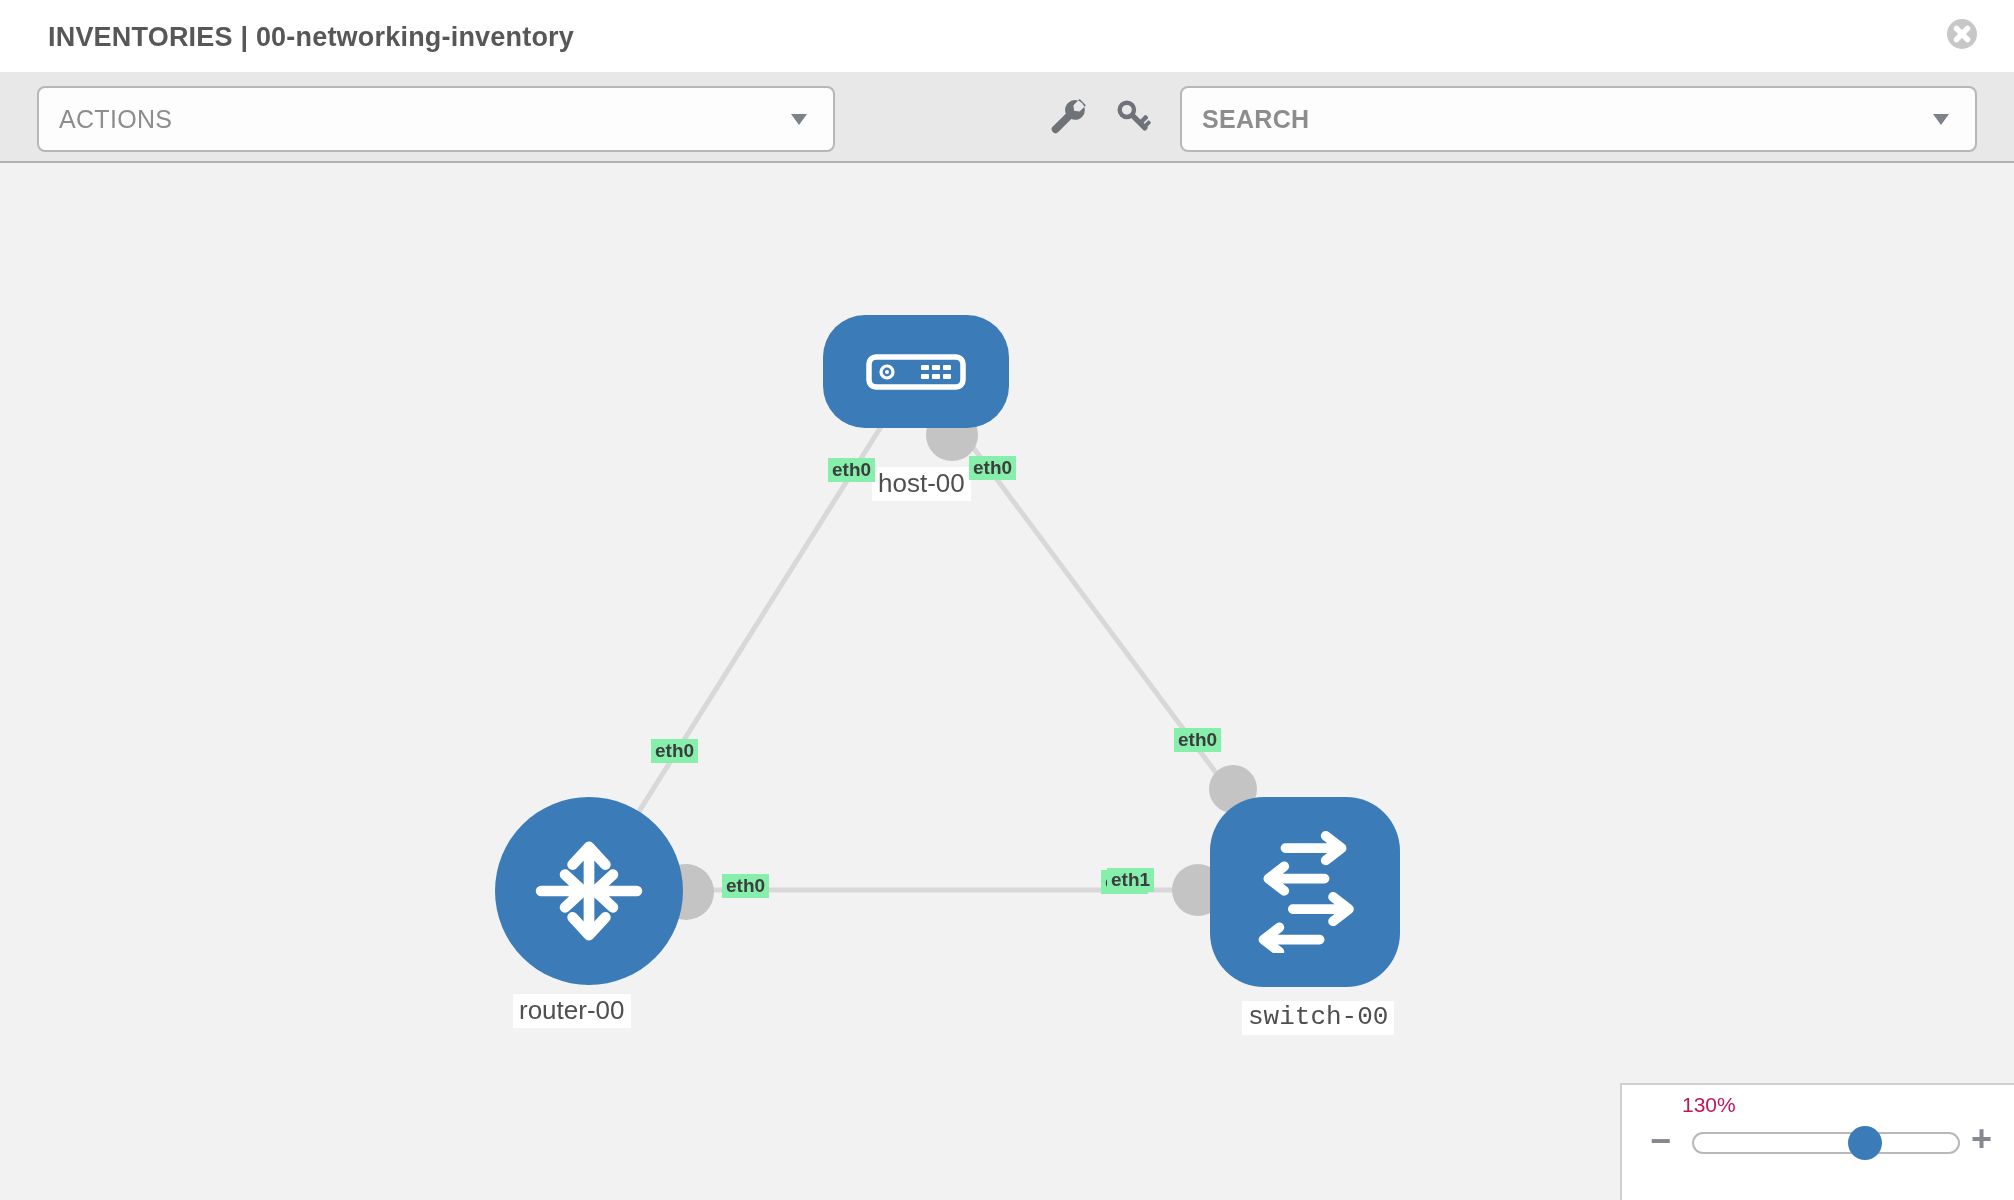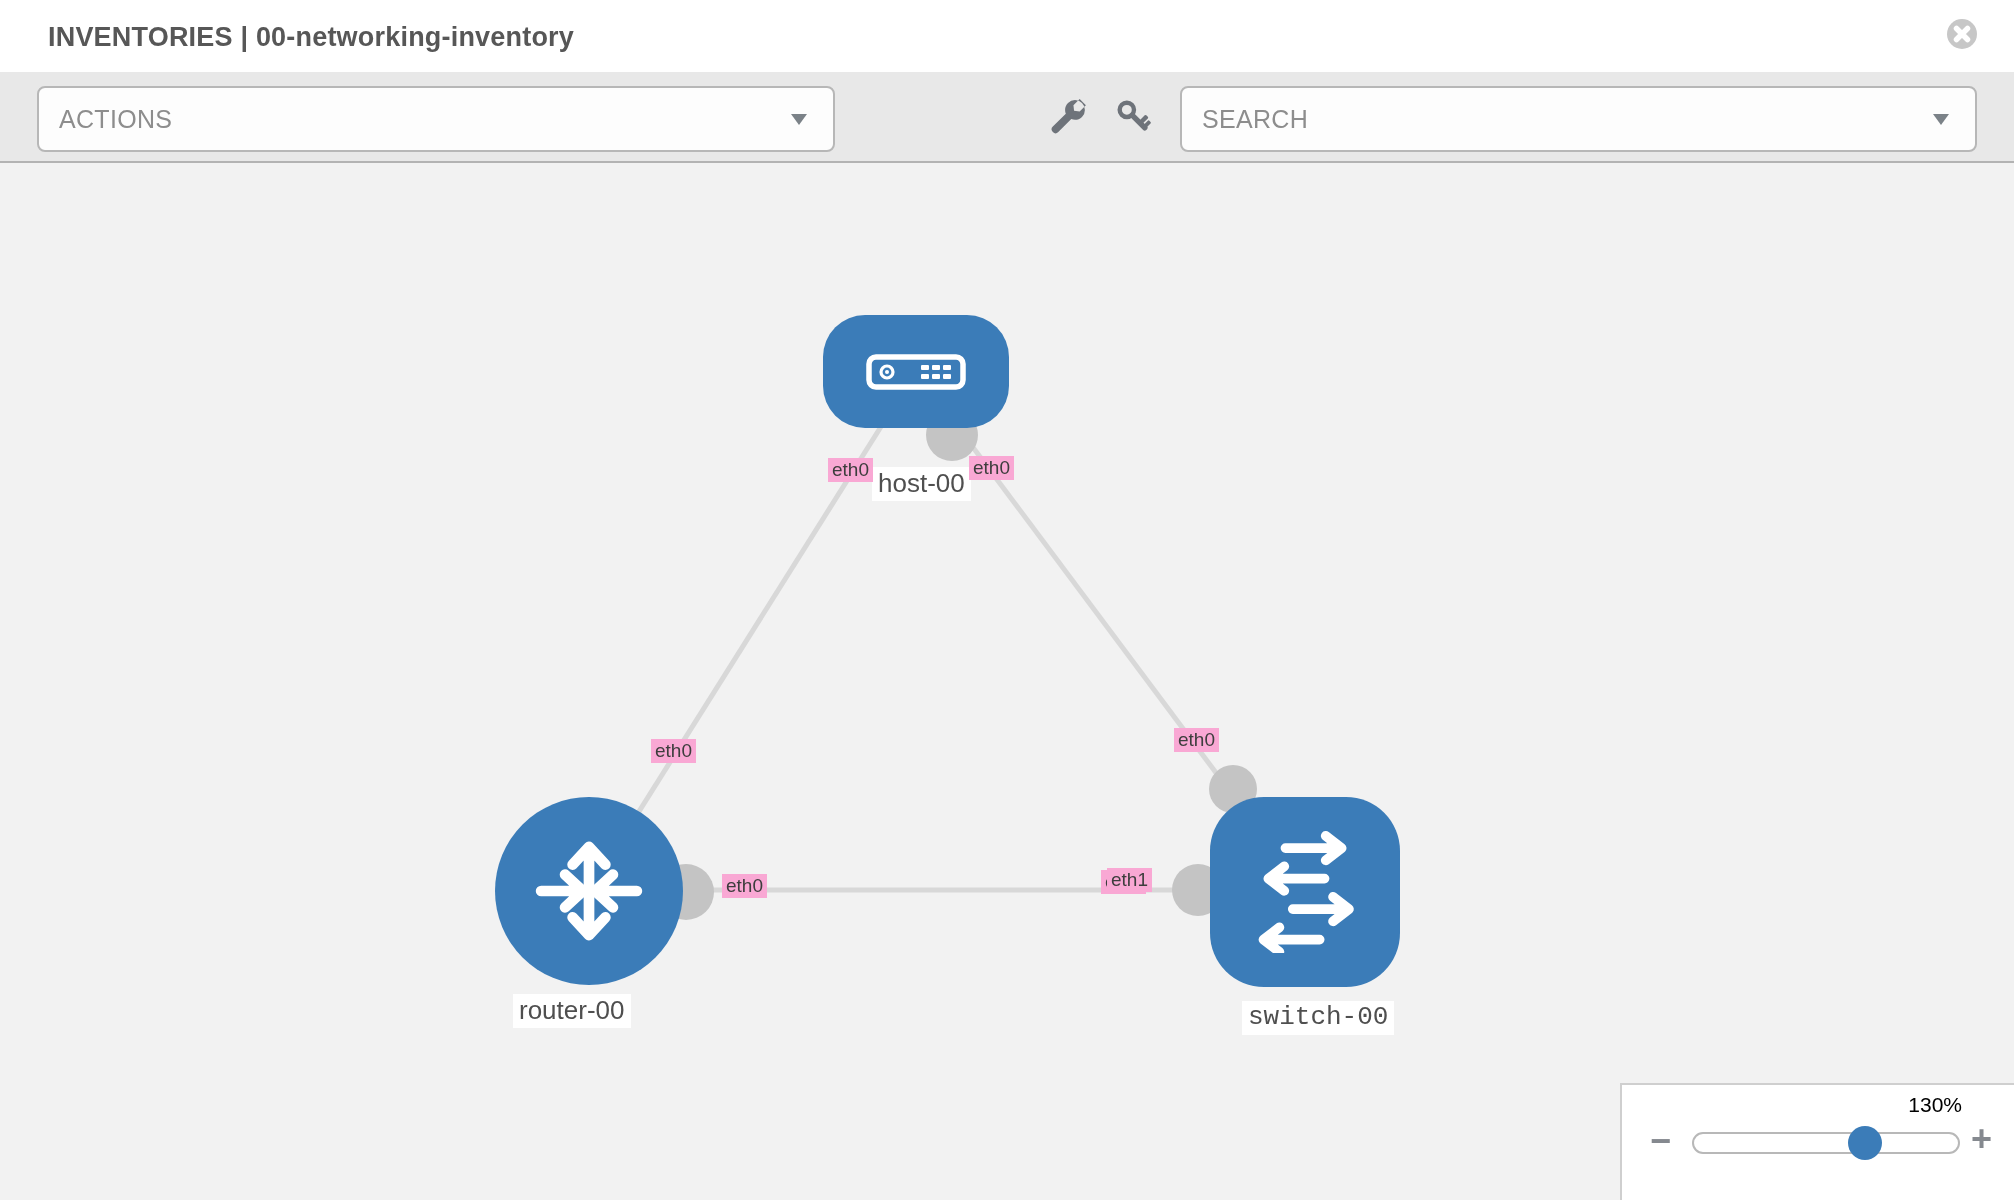--- a/index.html
+++ b/index.html
@@ -32,21 +32,21 @@
   .select-box .sel-label{
     padding-left:20px;font-size:25px;color:#8d8d8d;letter-spacing:0.3px;
     flex:1;user-select:none;
   }
   .caret{
     width:0;height:0;margin-right:26px;
     border-left:8px solid transparent;border-right:8px solid transparent;
     border-top:11px solid #7b8288;
   }
   .actions-box{left:37px;width:798px;}
-  .search-box{left:1180px;width:797px;}
+  .search-box{left:1180px;width:797px;font-weight:bold;}
   .tool-icon{position:absolute;top:98px;cursor:pointer;}
   .tool-icon svg{display:block;}
   .wrench{left:1046px;top:24px;}
   .key{left:1113px;top:24px;}
   
   .canvas{
     position:relative;width:2014px;height:1037px;background:#f2f2f2;overflow:hidden;
   }
   .wires{position:absolute;left:0;top:0;}
   .node{
@@ -54,31 +54,31 @@
     align-items:center;justify-content:center;cursor:pointer;
   }
   .node-host{left:823px;top:152px;width:186px;height:113px;border-radius:42px;}
   .node-router{left:495px;top:634px;width:188px;height:188px;border-radius:50%;}
   .node-switch{left:1210px;top:634px;width:190px;height:190px;border-radius:54px;}
   .node-label{
     position:absolute;background:#ffffff;color:#4f4f4f;
     font-size:26px;line-height:1.15;padding:2px 6px;white-space:nowrap;cursor:pointer;
   }
   .if-label{
-    position:absolute;background:#f9a8d4;color:#3d3d3d;
-    font-size:19px;line-height:1.15;padding:1px 4px;white-space:nowrap;
+    position:absolute;background:#86efac;color:#3d3d3d;
+    font-size:19px;line-height:1.15;padding:1px 4px;white-space:nowrap;font-weight:bold;
   }
   
   .zoom-panel{
     position:absolute;left:1620px;top:920px;width:396px;height:119px;
     background:#ffffff;border:2px solid #cfcfcf;box-sizing:border-box;
   }
   .zoom-level{
-    position:absolute;left:60px;top:8px;width:280px;text-align:right;
-    font-size:21px;color:#000000;
+    position:absolute;left:60px;top:8px;width:280px;text-align:left;
+    font-size:21px;color:#be185d;
   }
   .zoom-minus,.zoom-plus{
     position:absolute;font-size:36px;font-weight:bold;color:#85898f;
     line-height:36px;cursor:pointer;user-select:none;
   }
   .zoom-minus{left:28px;top:38px;}
   .zoom-plus{left:349px;top:36px;}
   .zoom-track{
     position:absolute;left:70px;top:47px;width:268px;height:22px;
     background:#ffffff;border:2px solid #b8b8b8;border-radius:13px;

